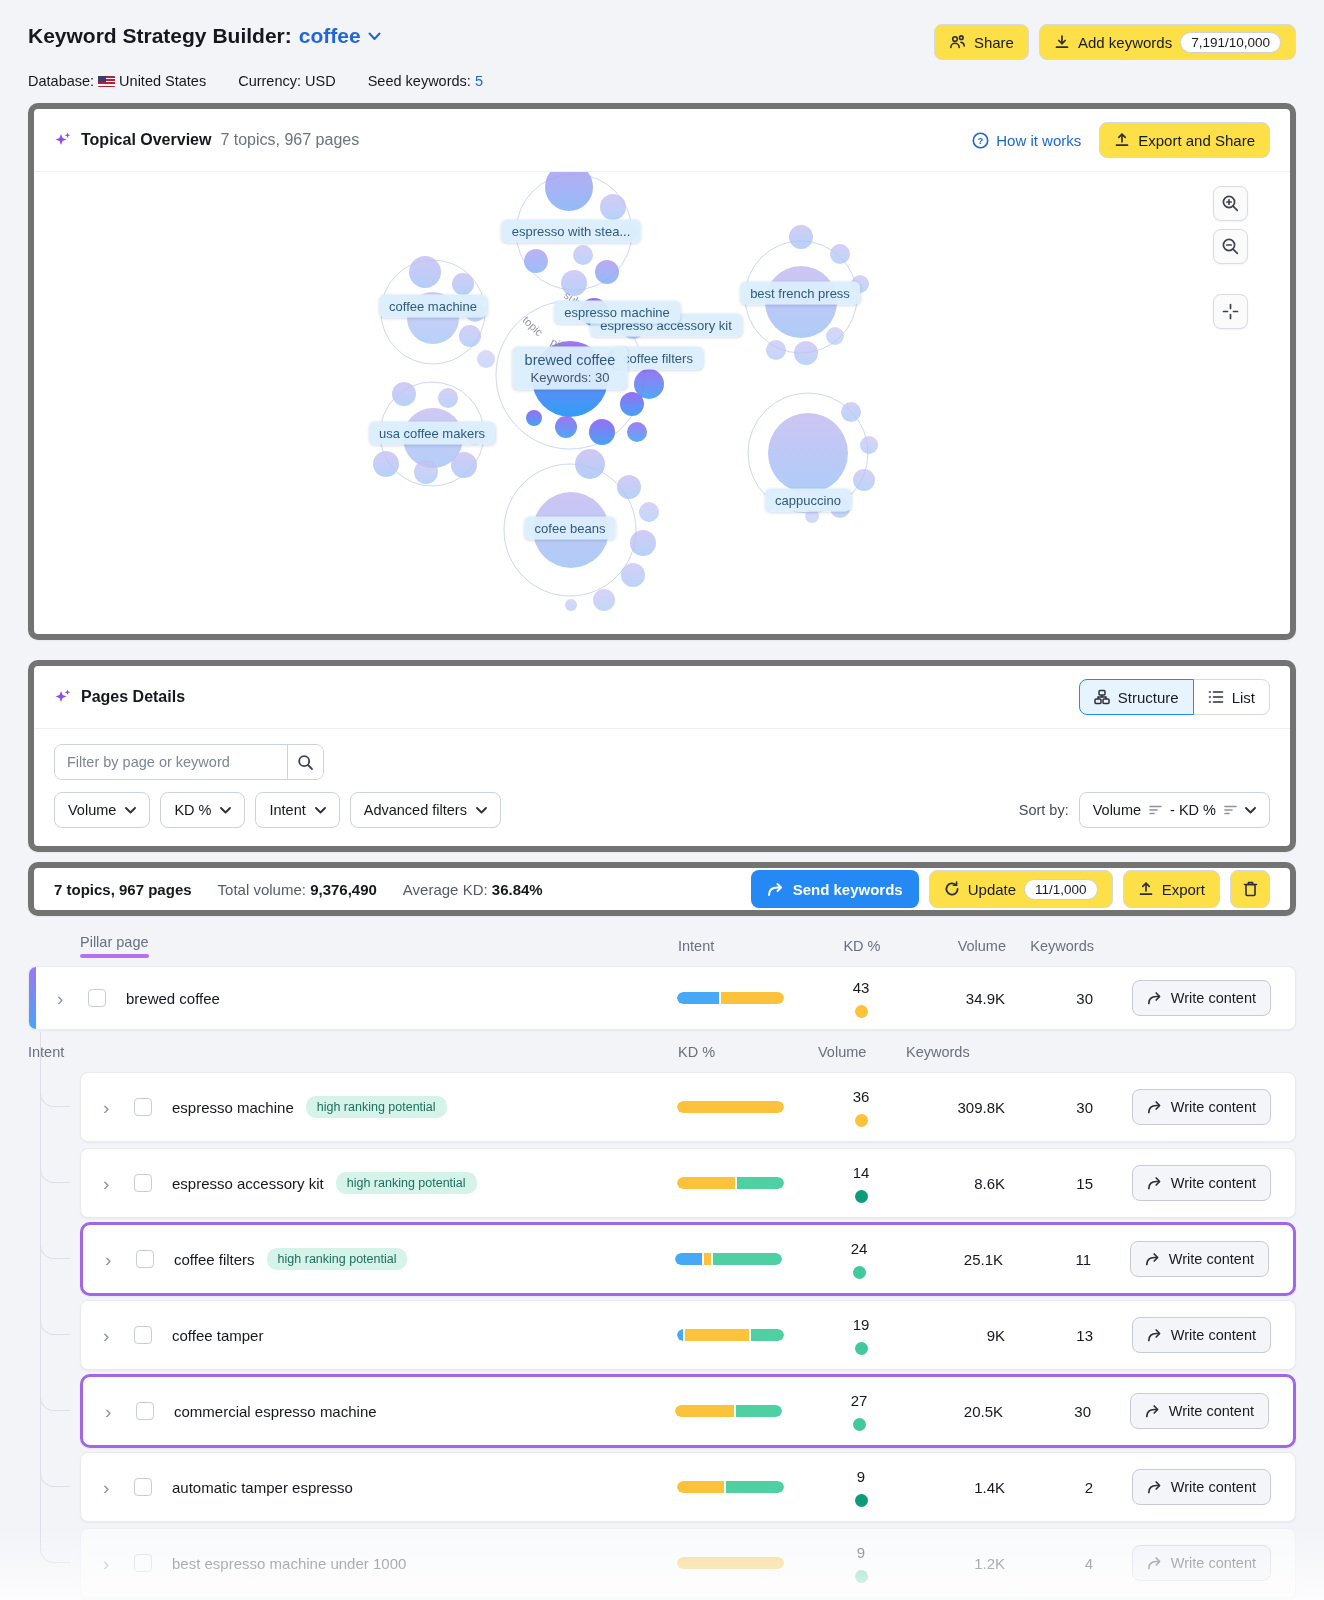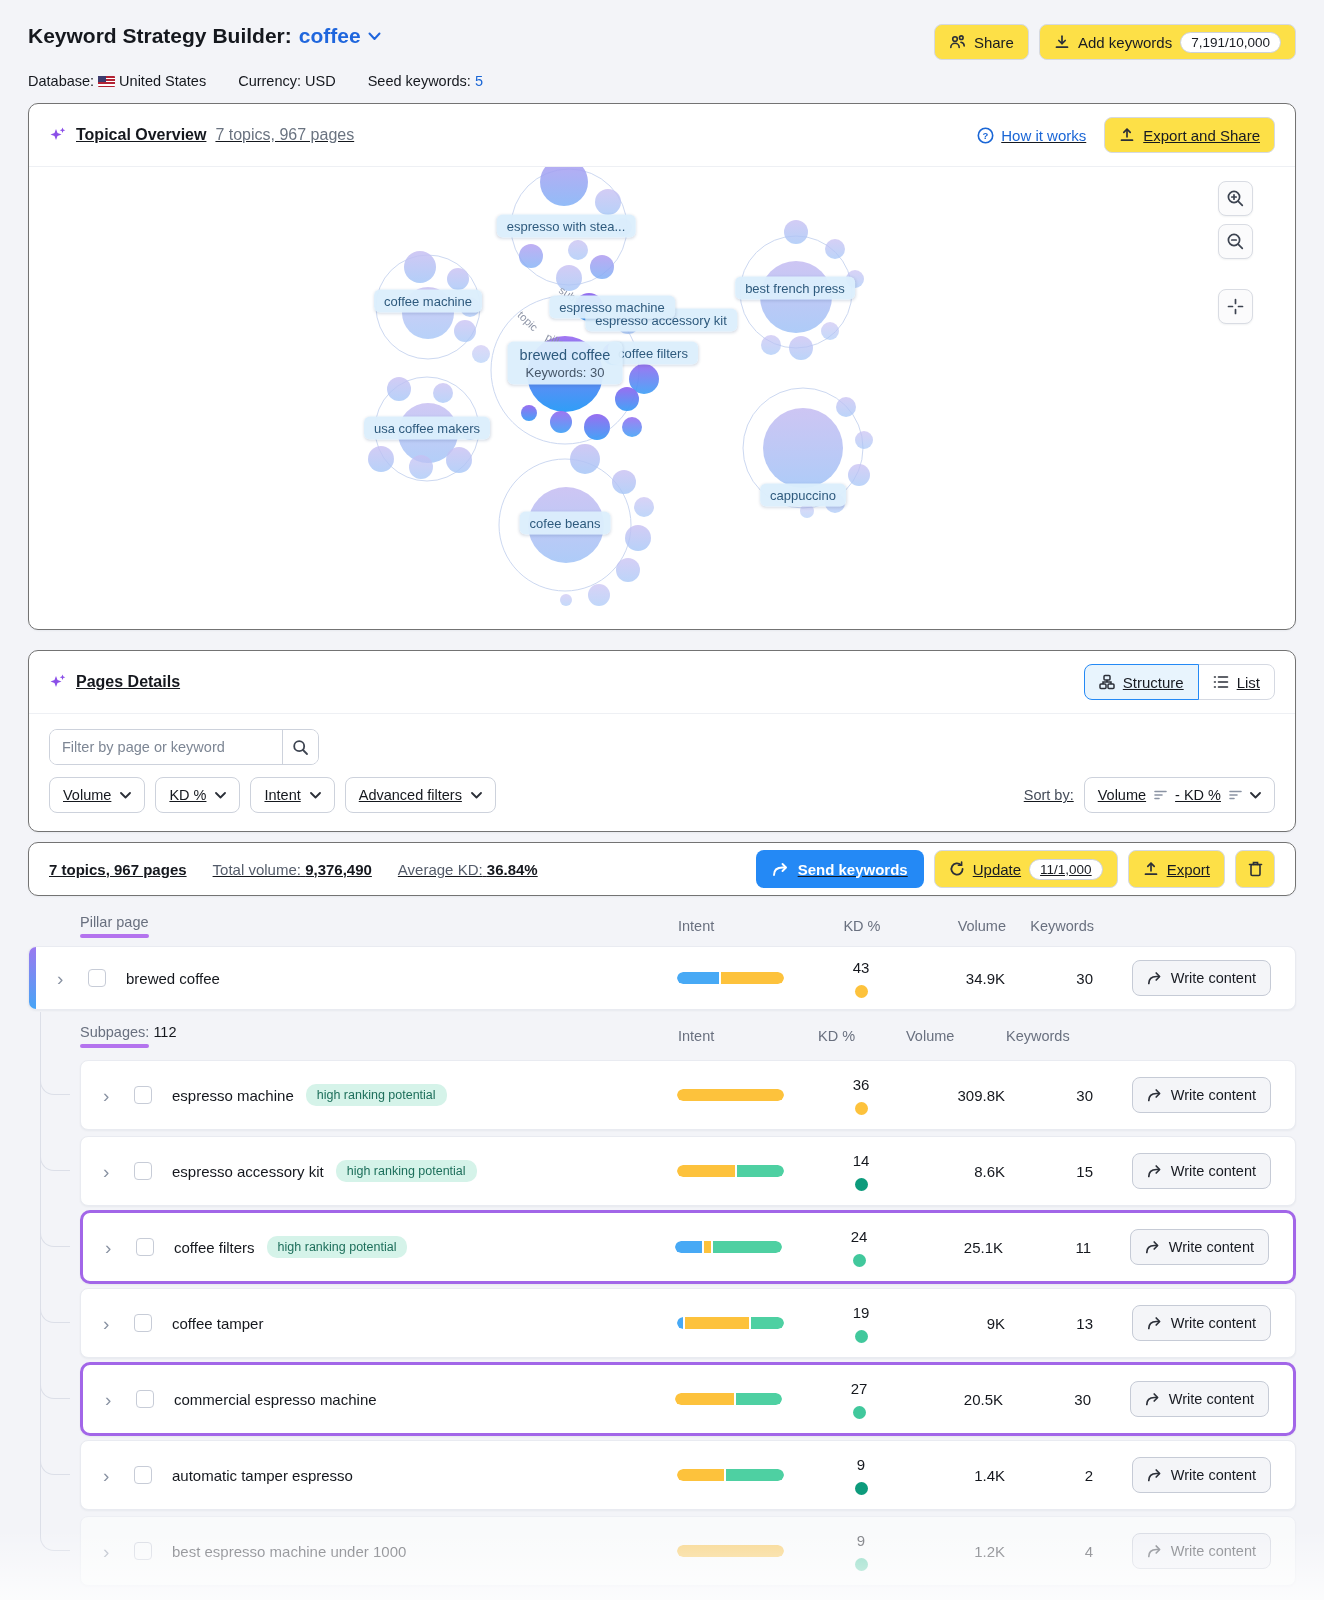--- a/index.html
+++ b/index.html
@@ -32,21 +32,21 @@
   .meta-row .lab { color:#15181e; }
   .meta-row .blue { color:#1a66d6; }
   .usflag { display:inline-block; width:17px; height:11px; vertical-align:-1px; margin:0 4px;
     background:repeating-linear-gradient(#b22234 0 1.6px, #fff 1.6px 3.2px); position:relative; border-radius:1px; }
   .usflag::before { content:""; position:absolute; left:0; top:0; width:8px; height:6px; background:#3c3b6e; }
   .tabs { display:flex; gap:26px; margin-top:24px; font-size:16px; }
   .tab { padding-bottom:11px; cursor:pointer; color:#15181e; }
   .tab.active { font-weight:bold; border-bottom:3px solid #1f66dd; }
 
   
-  .panel { background:#fff; border:1px solid #737373; border-radius:10px; box-shadow:0 1px 2px rgba(25,32,56,.05);text-decoration:underline; }
+  .panel { background:#fff; border:6px solid #737373; border-radius:10px; box-shadow:0 1px 2px rgba(25,32,56,.05); }
   .panel-head { display:flex; justify-content:space-between; align-items:center; padding:13px 20px; border-bottom:1px solid #eef0f4; }
   .ph-left { display:flex; align-items:center; gap:9px; font-size:16px; }
   .ph-title { font-weight:bold; }
   .ph-sub { color:#6a7380; }
   .link { color:#1a66d6; font-size:15px; display:inline-flex; align-items:center; gap:7px; cursor:pointer; text-decoration:none; }
 
   
   .chart { position:relative; height:462px; }
   .chart svg.bubbles { position:absolute; left:0; top:0; }
   .chip {
@@ -569,24 +569,20 @@
               <path d="M9.2 2l3.4 3.5-3.4 3.5"></path>
             </g>
           </svg>
         <span>Write content</span>
       </button>
     </div>
 
     <div class="rows-wrap">
       <div class="rail"></div>
       <div class="cols subhead">
-        <div class="namecol">
-          <span class="ulbl"><span>Subpages:</span></span>
-          <span class="cnt">112</span>
-        </div>
         <div class="c-int">Intent</div>
         <div class="c-kd">KD %</div>
         <div class="c-vol">Volume</div>
         <div class="c-kw">Keywords</div>
         <div></div>
       </div>
       <div id="rows">
   <div class="srow-outer">
     <div class="elbow"></div>
     <div class="srow">

